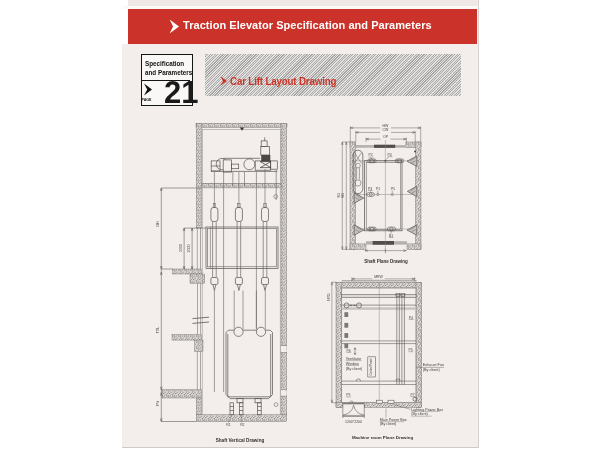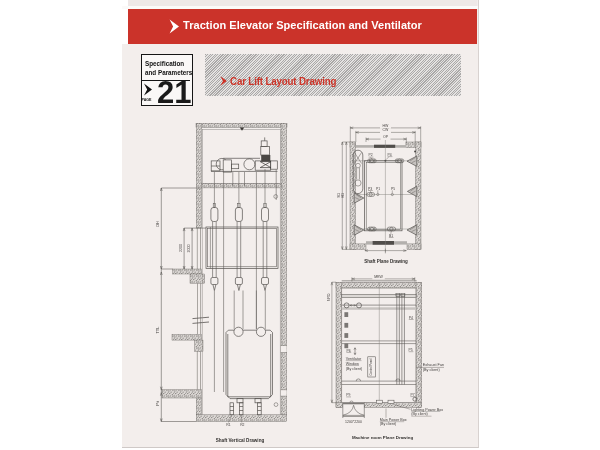--- a/index.html
+++ b/index.html
@@ -15,35 +15,35 @@
 
 <div class="abs" style="left:128px;top:0;width:349px;height:6px;background:#eee8e7;"></div>
 <div class="abs" style="left:122px;top:6px;width:356px;height:3px;background:#fbfaf9;"></div>
 
 <div class="abs" style="left:128px;top:9px;width:349px;height:34.5px;background:#cb332a;"></div>
 
 <svg class="abs" style="left:169px;top:18.5px;" width="11" height="15" viewBox="0 0 11 15">
     <path d="M0.6 0.4 L10 7.5 L0.6 14.6 L4.1 7.5 Z" fill="#fff"></path>
   </svg>
 
-<div class="abs" style="left:183px;top:19px;width:300px;font-size:11px;font-weight:bold;color:#fff;letter-spacing:0.05px;">Traction Elevator Specification and Ventilator</div>
+<div class="abs" style="left:183px;top:19px;width:300px;font-size:11px;font-weight:bold;color:#fff;letter-spacing:0.05px;">Traction Elevator Specification and Parameters</div>
 
 <div class="abs" style="left:140.5px;top:54px;width:50px;height:50px;background:#faf8f7;border:1.6px solid #151515;"></div>
 
 <div class="abs" style="left:145px;top:58.5px;width:48px;font-size:6.3px;font-weight:bold;color:#111;line-height:9px;">Specification<br>and Parameters</div>
 
 <div class="abs" style="left:142px;top:80px;width:47.5px;height:1.2px;background:#151515;"></div>
 
 <svg class="abs" style="left:142.5px;top:82.5px;" width="11" height="13" viewBox="0 0 11 13">
     <path d="M1 0.5 L9 6.5 L1 12.5 L4.2 6.5 Z" fill="#111"></path>
   </svg>
 
 <div class="abs" style="left:141.5px;top:97.5px;font-size:3.6px;font-weight:bold;color:#111;">PAGE</div>
 
-<div class="abs" style="left:157px;top:75px;font-size:31px;font-weight:bold;color:#1a1a1a;">21</div>
+<div class="abs" style="left:164px;top:75px;font-size:31px;font-weight:bold;color:#1a1a1a;">21</div>
 
 <div class="abs" style="left:205px;top:54px;width:256px;height:42px;background:repeating-linear-gradient(135deg,#aaa8a7 0px,#aaa8a7 0.85px,#e4e2e1 0.85px,#e4e2e1 1.8px);"></div>
 
 <svg class="abs" style="left:220px;top:75.5px;" width="8" height="10" viewBox="0 0 8 10">
     <path d="M0.5 0.3 L6.8 5 L0.5 9.7 L3 5 Z" fill="#cd2f23"></path>
   </svg>
 
 <div class="abs" style="left:229.5px;top:74.5px;font-size:11.5px;font-weight:bold;color:#cd3428;letter-spacing:-0.2px;transform:scaleX(0.85);transform-origin:0 0;white-space:nowrap;">Car Lift Layout Drawing</div>
 
 <svg class="abs" style="left:0;top:0;" width="600" height="450" viewBox="0 0 600 450">

